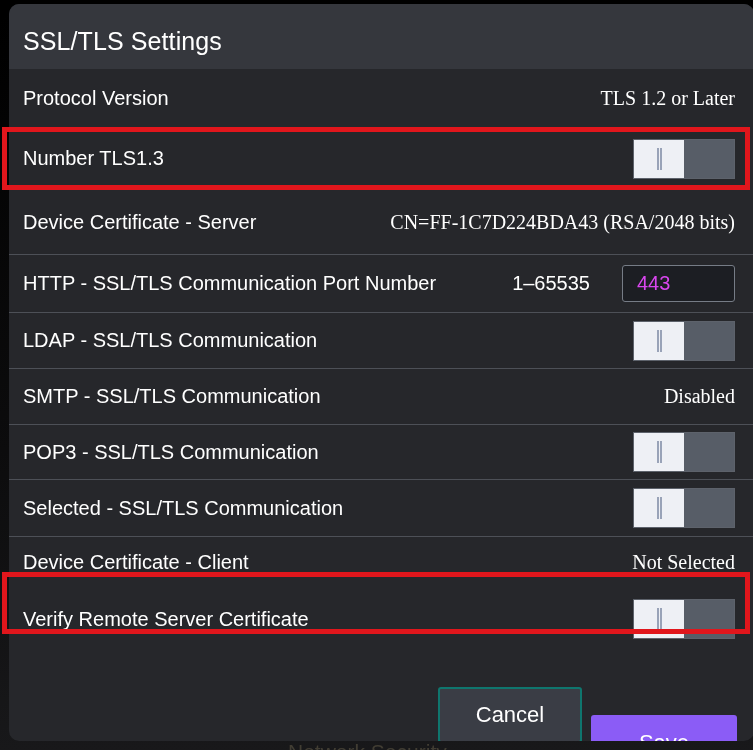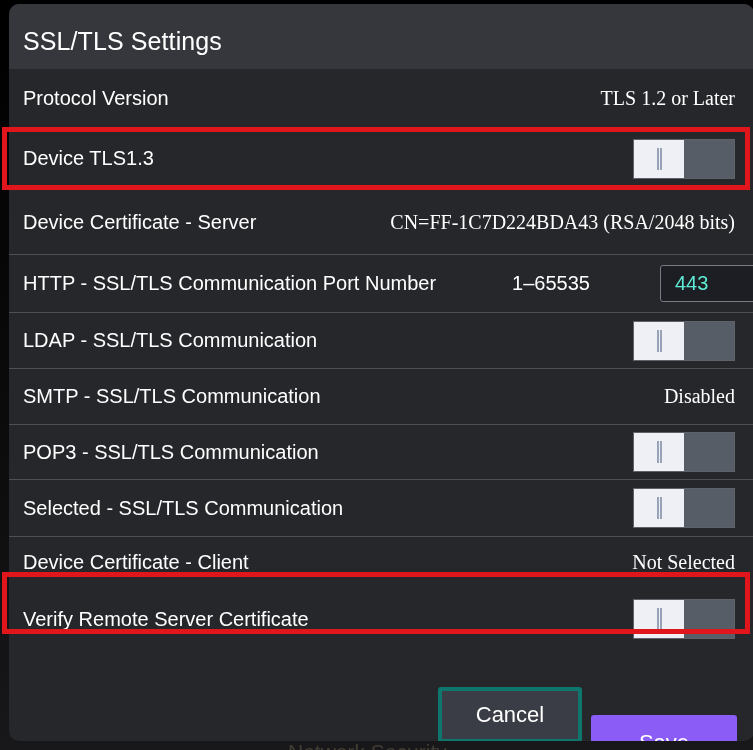--- a/index.html
+++ b/index.html
@@ -21,21 +21,21 @@
     box-sizing:border-box;color:#fff;
   }
   .titlebar{
     height:65px;background:#35373d;display:flex;align-items:center;
     padding:10px 0 0 14px;box-sizing:border-box;
     font-size:25px;color:#ffffff;letter-spacing:0.1px;
   }
   .rows{display:flex;flex-direction:column;}
   .row{
     display:flex;align-items:center;box-sizing:border-box;
-    padding:0 19px 0 14px;font-size:20px;color:#fff;gap:38px;
+    padding:0 19px 0 14px;font-size:20px;color:#fff;
   }
   .row.sep{border-bottom:1px solid #4d5057;}
   .h58{height:58px}.h63{height:63px}.h49{height:65px}
   .h56{height:56px}.h55{height:55px}.h57{height:57px}
   .h51{height:51px}.h62{height:62px}
   .lbl{flex:0 0 auto;white-space:nowrap;}
   .spacer{flex:1 1 auto;}
   .val{flex:0 0 auto;text-align:right;white-space:nowrap;font-family:Liberation Serif, serif;}
   .range{flex:0 0 auto;margin-right:32px;white-space:nowrap;}
   
@@ -51,34 +51,34 @@
   .toggle .grip{
     width:5px;height:22px;
     border-left:2px solid #99a3b8;border-right:2px solid #99a3b8;
     box-sizing:border-box;
   }
   .toggle .track{width:50%;height:100%;background:#575d67;}
   
   .port-input{
     width:113px;height:37px;box-sizing:border-box;
     background:#1c1e23;border:1.5px solid #767c86;border-radius:3px;
-    color:#5eead4;font-size:20px;font-family:"Liberation Sans",sans-serif;
+    color:#d946ef;font-size:20px;font-family:"Liberation Sans",sans-serif;
     padding:0 0 0 14px;outline:none;
   }
   
   .footer{
     height:107px;display:flex;justify-content:flex-end;align-items:flex-start;
     padding:37px 17px 0 0;box-sizing:border-box;gap:9px;
   }
   .btn{
     height:56px;border-radius:3px;font-size:22px;color:#fff;
     font-family:"Liberation Sans",sans-serif;cursor:pointer;
     display:flex;align-items:center;justify-content:center;
   }
-  .btn.cancel{width:144px;background:#3a3d45;border:4px solid #0f766e;box-sizing:border-box;}
+  .btn.cancel{width:144px;background:#3a3d45;border:2px solid #0f766e;box-sizing:border-box;}
   .btn.save{width:146px;background:#8b5cf6;border:none;margin-top:28px;}
   
   .red-box{
     position:absolute;left:2px;width:748px;box-sizing:border-box;
     border:5px solid #e1161c;pointer-events:none;z-index:10;
   }
   #red1{top:127px;height:63px;}
   #red2{top:572px;height:62px;}
 </style>
 </head>
@@ -93,21 +93,21 @@
 
     <div class="rows">
 
       <div class="row h58">
         <span class="lbl">Protocol Version</span>
         <span class="spacer"></span>
         <span class="val">TLS 1.2 or Later</span>
       </div>
 
       <div class="row h63">
-        <span class="lbl">Device TLS1.3</span>
+        <span class="lbl">Number TLS1.3</span>
         <span class="spacer"></span>
         <span class="toggle" role="switch" aria-checked="false">
           <span class="knob">
               <span class="grip"></span>
             </span>
           <span class="track"></span>
         </span>
       </div>
 
       <div class="row h49 sep">

